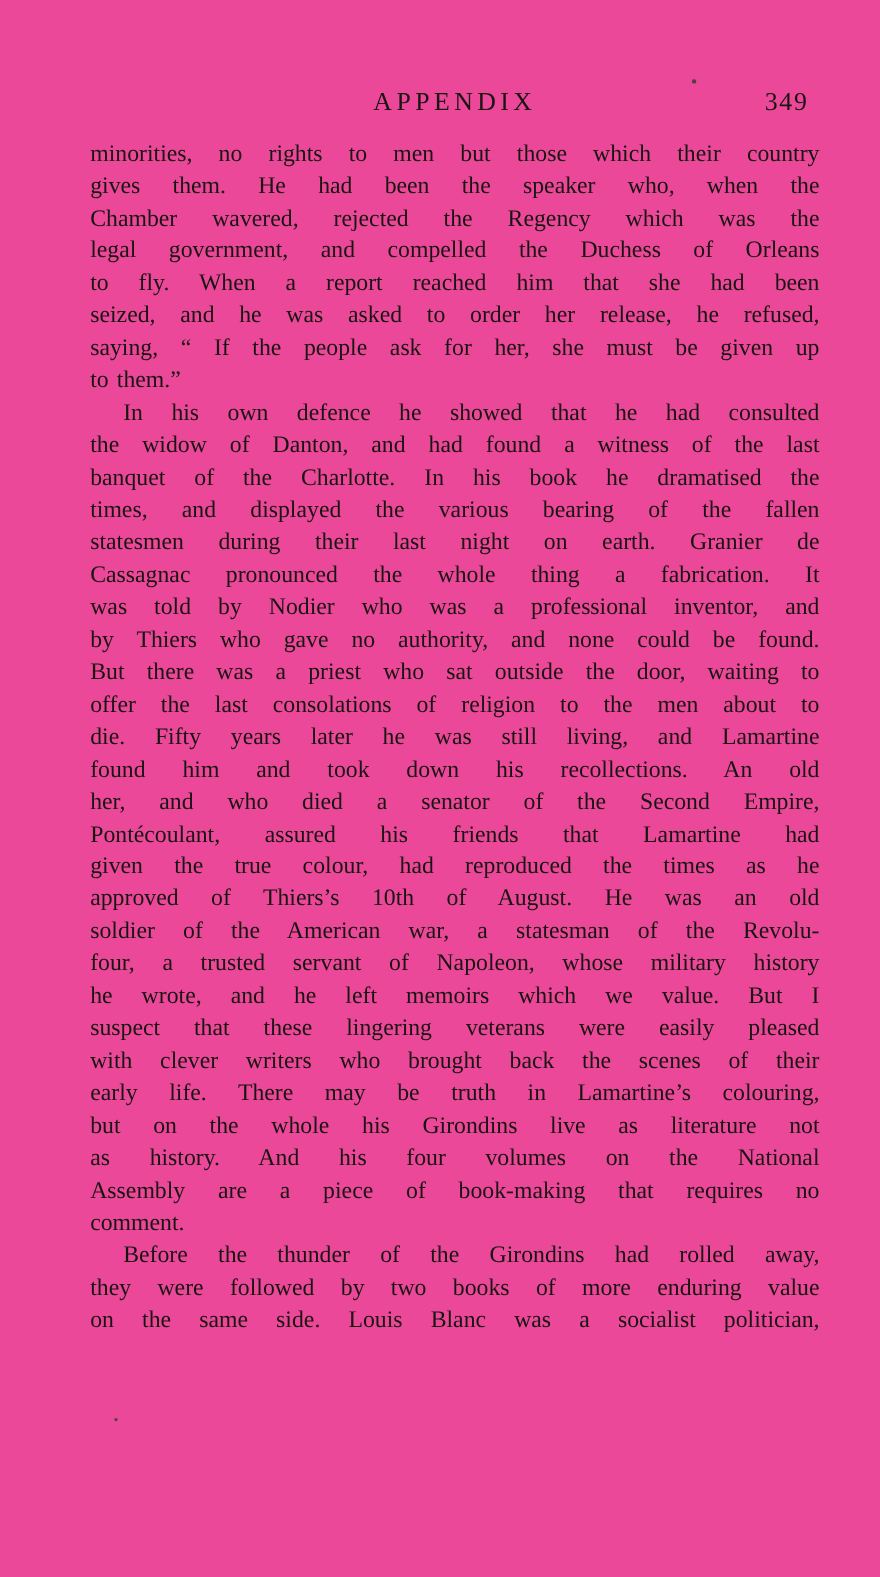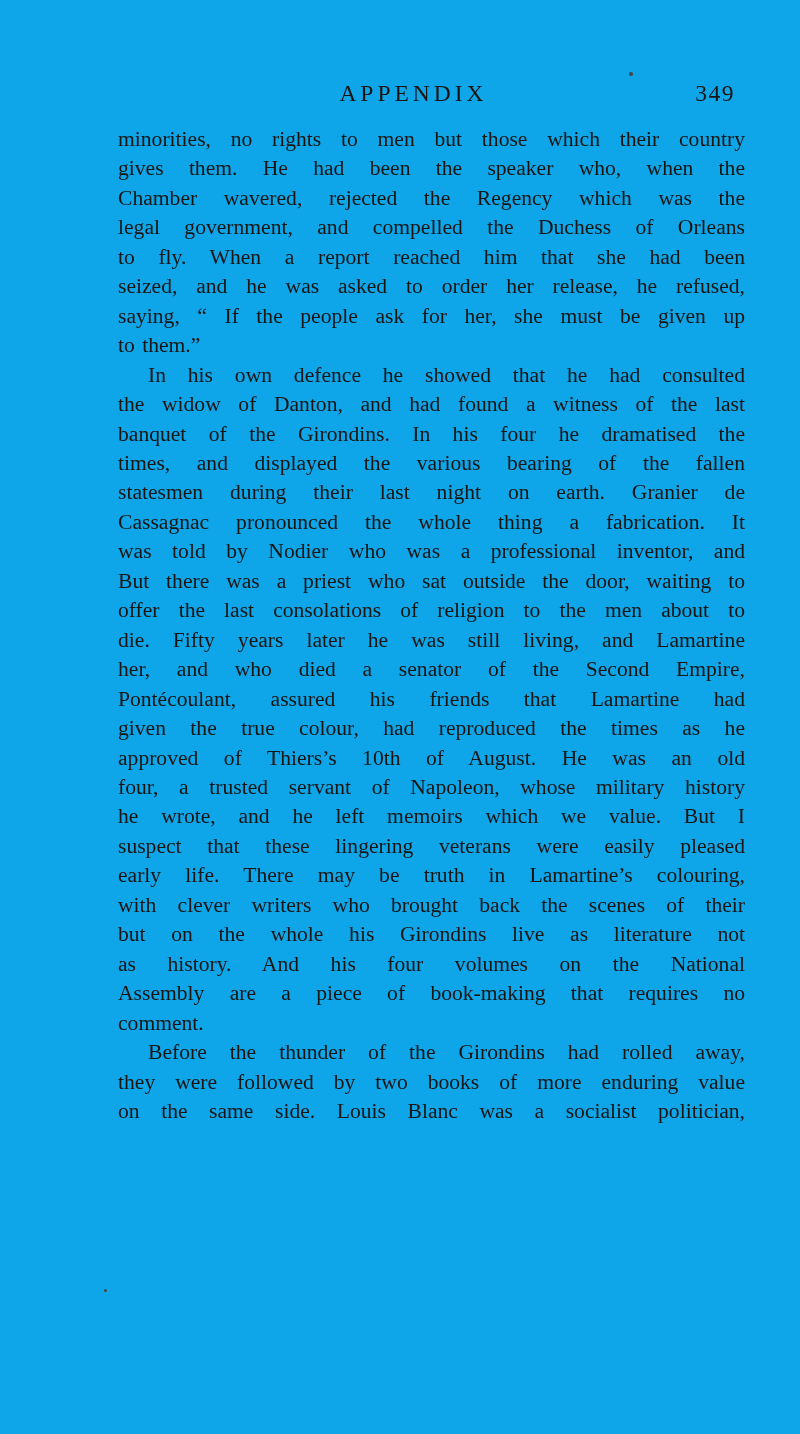--- a/index.html
+++ b/index.html
@@ -4,21 +4,21 @@
 <style>
   html, body {
     margin: 0;
     padding: 0;
     background: #ffffff;
   }
   .page {
     position: relative;
     width: 800px;
     height: 1434px;
-    background: #0ea5e9;
+    background: #ec4899;
     font-family: "Liberation Serif", serif;
     color: #191512;
     overflow: hidden;
   }
   .header {
     position: absolute;
     top: 80px;
     left: 82px;
     width: 663px;
     height: 30px;
@@ -43,21 +43,20 @@
     left: 82px;
     width: 663px;
     font-size: 21.6px;
     line-height: 29.45px;
     word-spacing: 2px;
   }
   .line {
     text-align: justify;
     text-align-last: justify;
     white-space: normal;
-    margin-left: 36px;
   }
   .line.indent {
     text-indent: 30px;
   }
   .line.last {
     text-align-last: left;
   }
   .speck {
     position: absolute;
     background: #4a443e;
@@ -79,37 +78,40 @@
       <div class="line">minorities, no rights to men but those which their country</div>
       <div class="line">gives them.  He had been the speaker who, when the</div>
       <div class="line">Chamber wavered, rejected the Regency which was the</div>
       <div class="line">legal government, and compelled the Duchess of Orleans</div>
       <div class="line">to fly.  When a report reached him that she had been</div>
       <div class="line">seized, and he was asked to order her release, he refused,</div>
       <div class="line">saying, “ If the people ask for her, she must be given up</div>
       <div class="line last">to them.”</div>
       <div class="line indent">In his own defence he showed that he had consulted</div>
       <div class="line">the widow of Danton, and had found a witness of the last</div>
-      <div class="line">banquet of the Girondins.  In his four he dramatised the</div>
+      <div class="line">banquet of the Charlotte.  In his book he dramatised the</div>
       <div class="line">times, and displayed the various bearing of the fallen</div>
       <div class="line">statesmen during their last night on earth.  Granier de</div>
       <div class="line">Cassagnac pronounced the whole thing a fabrication.  It</div>
       <div class="line">was told by Nodier who was a professional inventor, and</div>
+      <div class="line">by Thiers who gave no authority, and none could be found.</div>
       <div class="line">But there was a priest who sat outside the door, waiting to</div>
       <div class="line">offer the last consolations of religion to the men about to</div>
       <div class="line">die.  Fifty years later he was still living, and Lamartine</div>
+      <div class="line">found him and took down his recollections.  An old</div>
       <div class="line">her, and who died a senator of the Second Empire,</div>
       <div class="line">Pontécoulant, assured his friends that Lamartine had</div>
       <div class="line">given the true colour, had reproduced the times as he</div>
       <div class="line">approved of Thiers’s 10th of August.  He was an old</div>
+      <div class="line">soldier of the American war, a statesman of the Revolu-</div>
       <div class="line">four, a trusted servant of Napoleon, whose military history</div>
       <div class="line">he wrote, and he left memoirs which we value.  But I</div>
       <div class="line">suspect that these lingering veterans were easily pleased</div>
+      <div class="line">with clever writers who brought back the scenes of their</div>
       <div class="line">early life.  There may be truth in Lamartine’s colouring,</div>
-      <div class="line">with clever writers who brought back the scenes of their</div>
       <div class="line">but on the whole his Girondins live as literature not</div>
       <div class="line">as history.  And his four volumes on the National</div>
       <div class="line">Assembly are a piece of book-making that requires no</div>
       <div class="line last">comment.</div>
       <div class="line indent">Before the thunder of the Girondins had rolled away,</div>
       <div class="line">they were followed by two books of more enduring value</div>
       <div class="line">on the same side.  Louis Blanc was a socialist politician,</div>
     </div>
 
   <div class="speck speck-1"></div>

